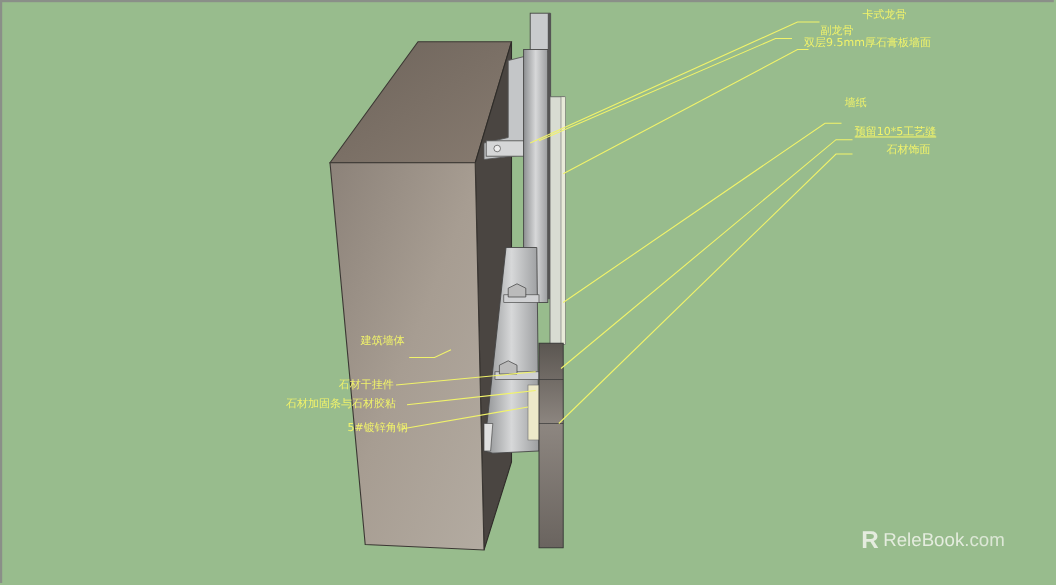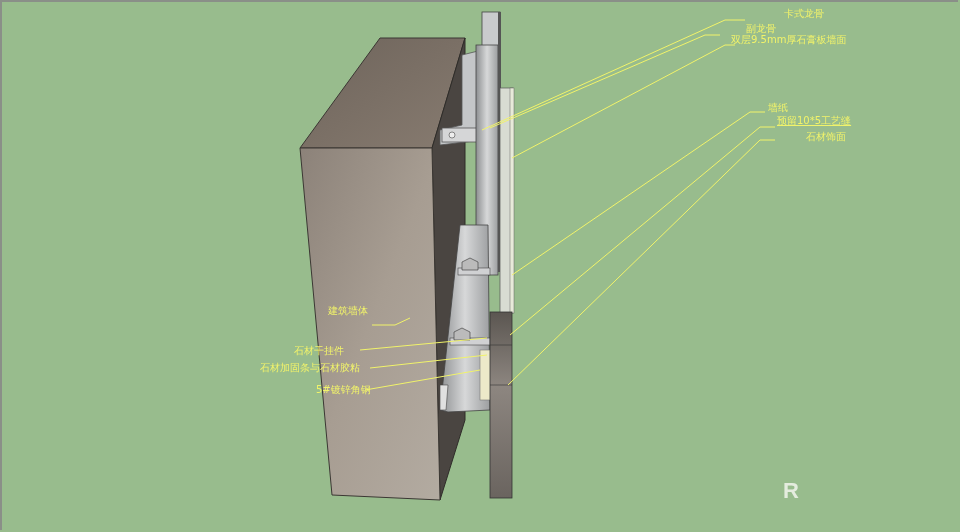--- a/index.html
+++ b/index.html
@@ -92,24 +92,25 @@
     <polyline points="372,325 395,325 410,318"></polyline>
     <polyline points="360,350 487,338"></polyline>
     <polyline points="370,368 487,355"></polyline>
     <polyline points="365,390 480,370"></polyline>
   </g>
 </svg>
 
 <div class="label" style="left:784px;top:8px;">卡式龙骨</div>
 <div class="label" style="left:722px;top:23px;margin-left:24px;">副龙骨</div>
 <div class="label" style="left:731px;top:34px;">双层9.5mm厚石膏板墙面</div>
-<div class="label" style="left:768px;top:102px;">墙纸</div>
+<div class="label" style="left:768px;top:88px;">墙纸</div>
 <div class="label" style="left:777px;top:115px;text-decoration:underline;">预留10*5工艺缝</div>
 <div class="label" style="left:775px;top:131px;margin-left:31px;">石材饰面</div>
 
 <div class="label" style="left:328px;top:305px;">建筑墙体</div>
-<div class="label" style="left:294px;top:345px;">石材干挂件</div>
+<div class="label" style="left:308px;top:345px;">石材干挂件</div>
 <div class="label" style="left:260px;top:362px;">石材加固条与石材胶粘</div>
 <div class="label" style="left:316px;top:384px;">5#镀锌角钢</div>
 
 <div class="watermark">
   <span class="logo">R</span>
+  <span><span>ReleBook</span><span class="dom">.com</span></span>
 </div>
 
 </body></html>

